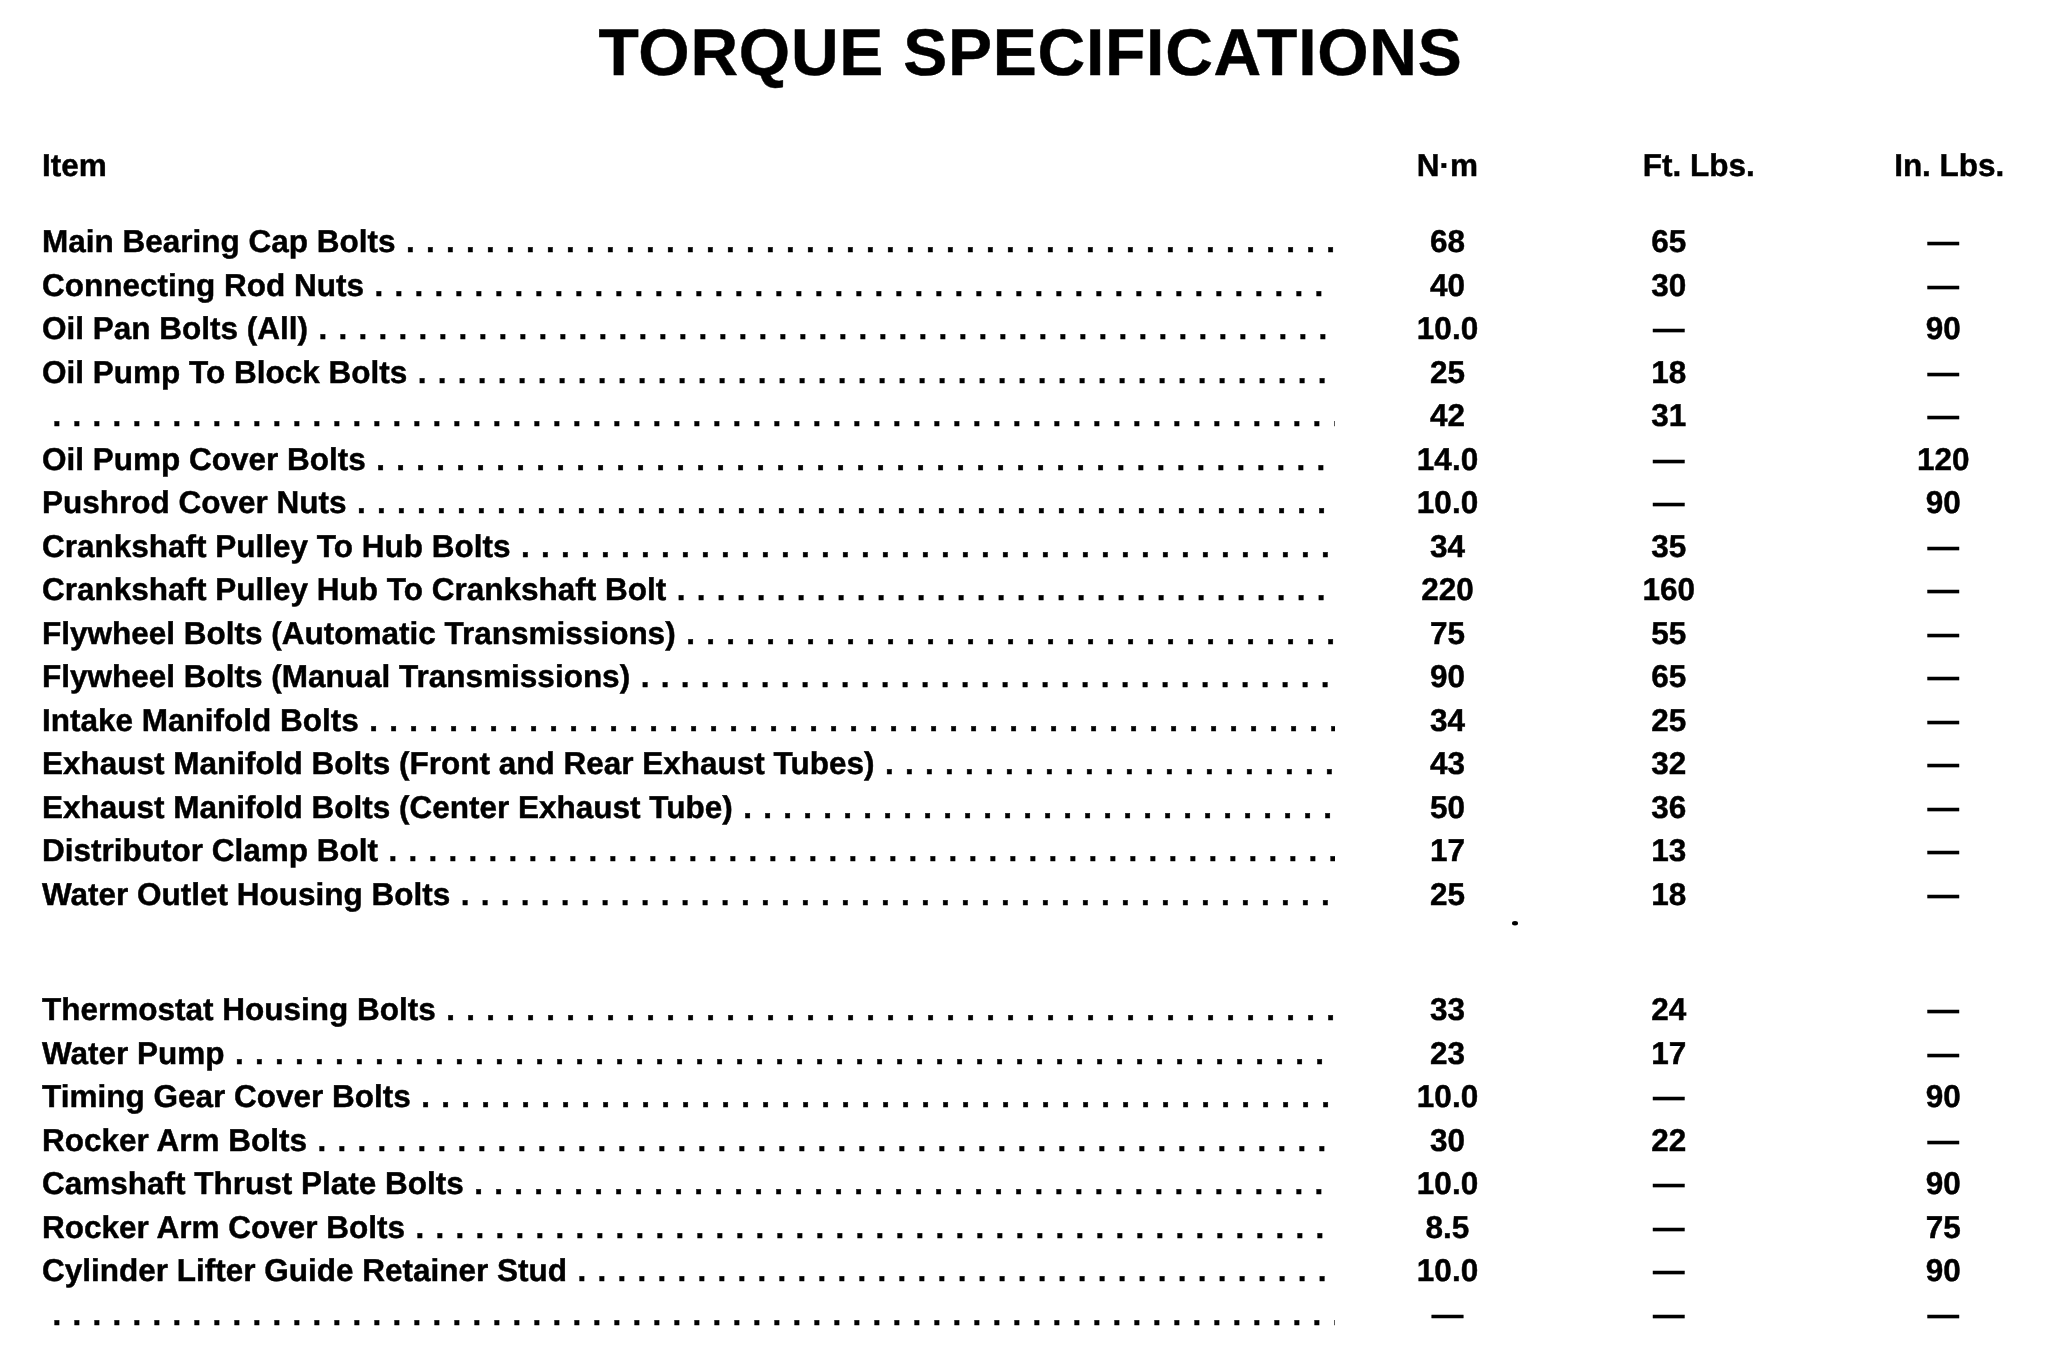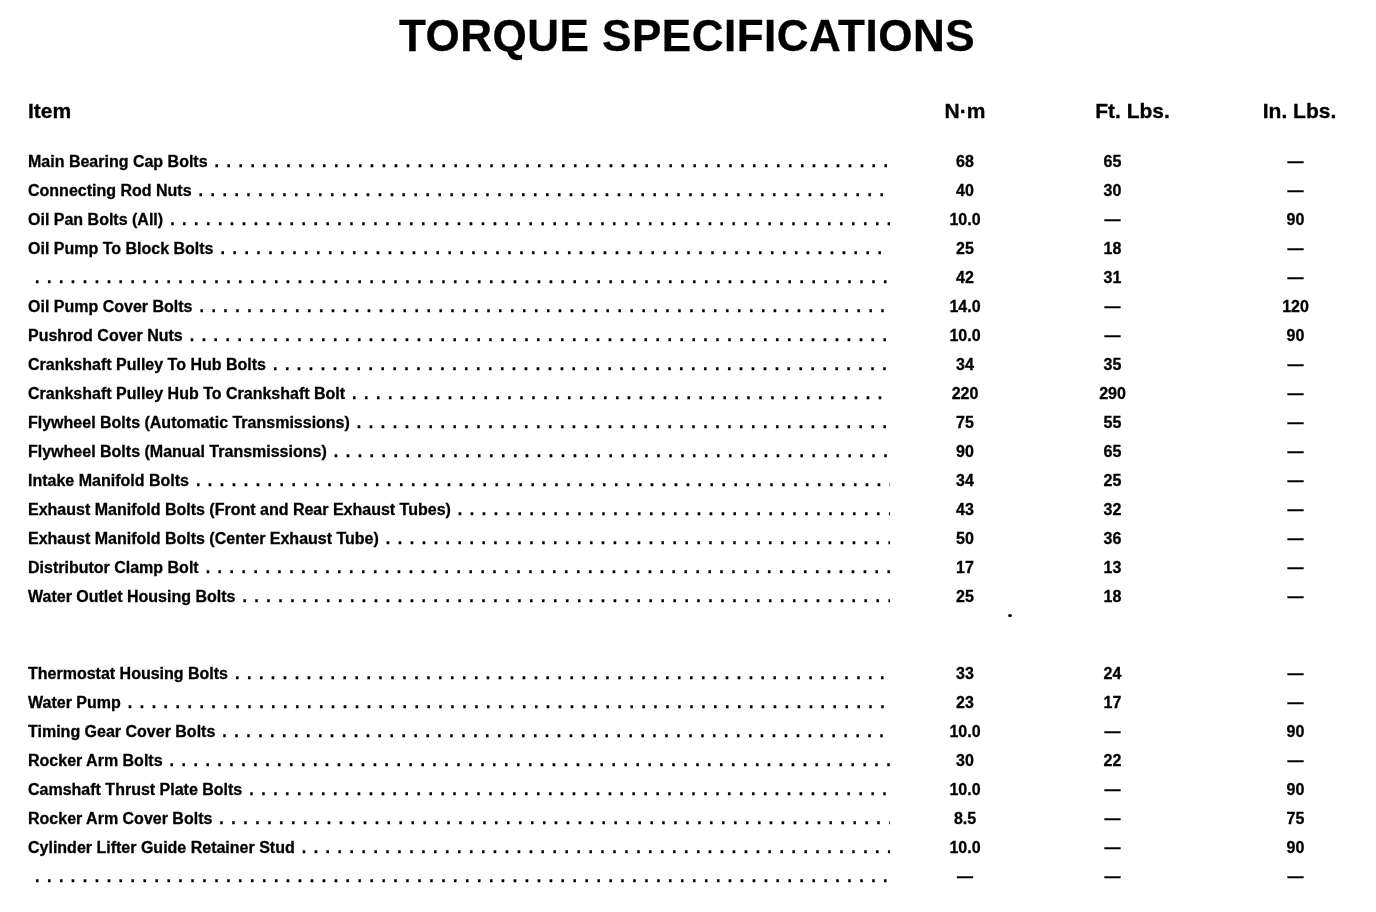--- a/index.html
+++ b/index.html
@@ -36,21 +36,21 @@
     font-size: 21px;
   }
   .hdr .spacer { flex: 1; }
   .rows { margin-top: 22px; }
   .rows.g2 { margin-top: 48px; }
   .row {
     display: flex;
     align-items: center;
     height: 29px;
     line-height: 29px;
-    font-size: 16px;
+    font-size: 21px;
   }
   .label { white-space: nowrap; flex: none; }
   .leader {
     flex: 1;
     overflow: hidden;
     white-space: nowrap;
     letter-spacing: 7.5px;
     padding-left: 7px;
   }
   .val {
@@ -147,21 +147,21 @@
     <span class="leader">................................................................................</span>
     <span class="val col-nm nm-cell">34</span>
     <span class="val col-ft ft-cell">35</span>
     <span class="val col-in in-cell">—</span>
   </div>
 
   <div class="row">
     <span class="label item-cell">Crankshaft Pulley Hub To Crankshaft Bolt</span>
     <span class="leader">................................................................................</span>
     <span class="val col-nm nm-cell">220</span>
-    <span class="val col-ft ft-cell">290</span>
+    <span class="val col-ft ft-cell">160</span>
     <span class="val col-in in-cell">—</span>
   </div>
 
   <div class="row">
     <span class="label item-cell">Flywheel Bolts (Automatic Transmissions)</span>
     <span class="leader">................................................................................</span>
     <span class="val col-nm nm-cell">75</span>
     <span class="val col-ft ft-cell">55</span>
     <span class="val col-in in-cell">—</span>
   </div>

